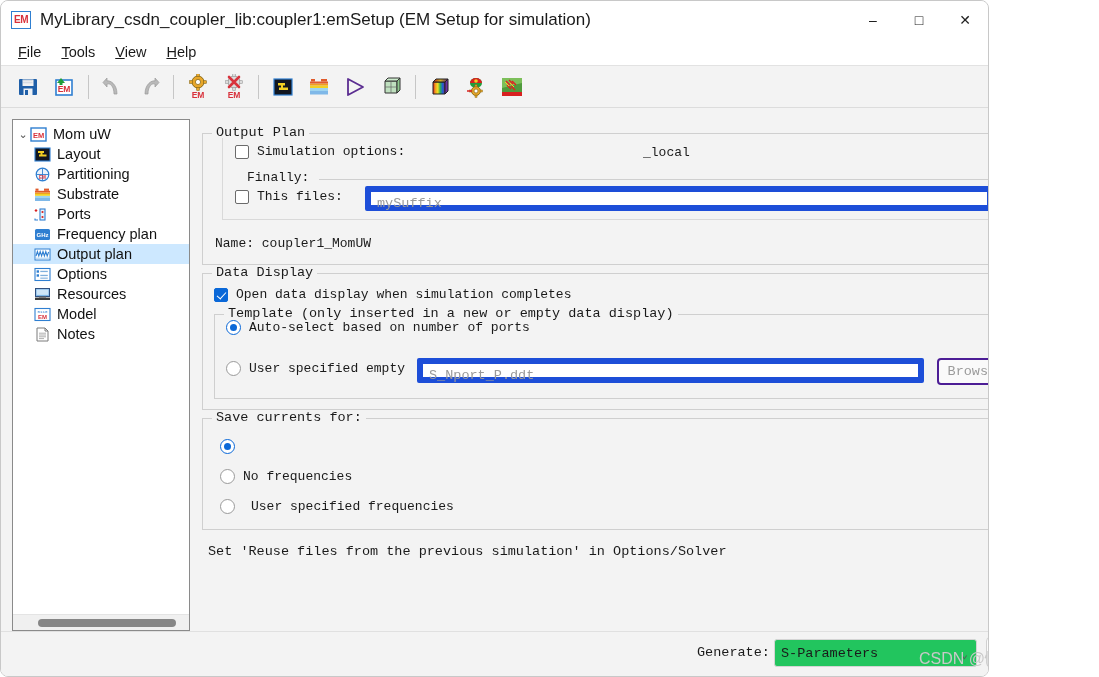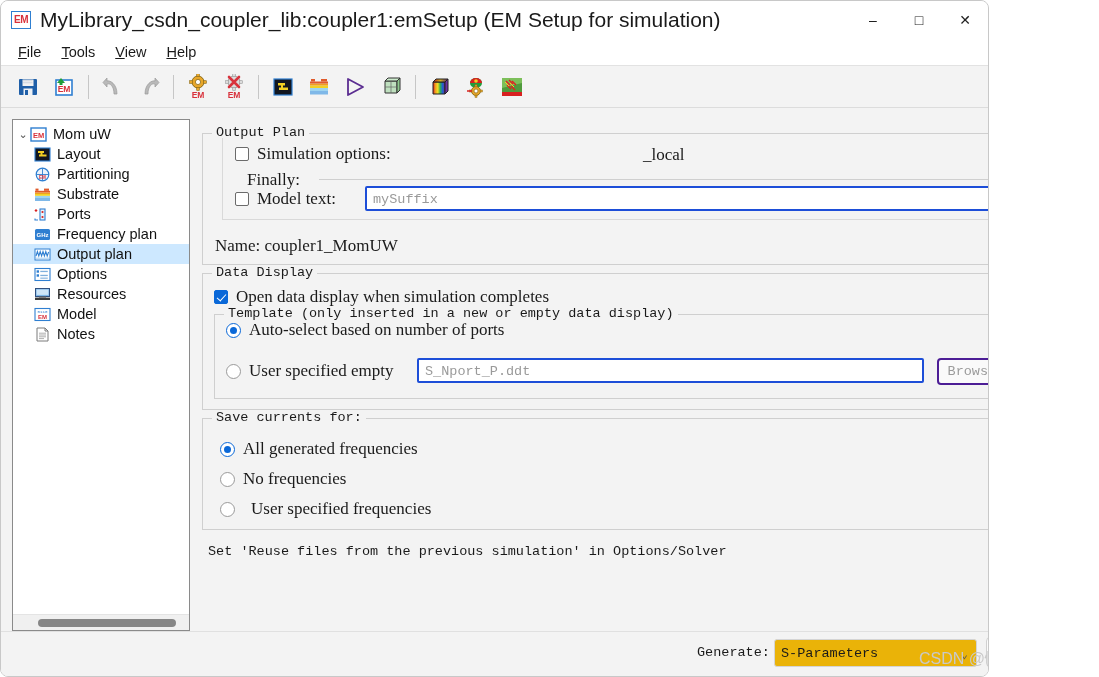--- a/index.html
+++ b/index.html
@@ -34,21 +34,21 @@
     background: #ffffff;
     display: flex; align-items: center; justify-content: center;
     font-size: 10px; font-weight: bold;
     color: #d8323c;
     font-family: "Liberation Sans", sans-serif;
     letter-spacing: -0.5px;
     margin-right: 9px;
     flex: 0 0 auto;
   }
   .title-text {
-    font-size: 21px;
+    font-size: 17px;
     color: #1a1a1a;
     white-space: nowrap;
   }
   .win-btns {
     position: absolute;
     right: 0; top: 0;
     height: 37px;
     display: flex;
   }
   .win-btn {
@@ -176,22 +176,22 @@
     top: -9px; left: 9px;
     background: #f3f3f3;
     padding: 0 4px;
     font-family: "Liberation Mono", monospace;
     font-size: 13.5px;
     color: #1a1a1a;
     white-space: nowrap;
   }
 
   .mono {
-    font-family: Liberation Serif, serif;
-    font-size: 17px;
+    font-family: Liberation Mono, monospace;
+    font-size: 13px;
     color: #1a1a1a;
   }
 
   
   #g-outputplan { left: 5px; top: 14px; width: 848px; height: 132px; }
   #inner-sim {
     position: absolute;
     left: 19px; top: 4px; width: 806px; height: 82px;
     border: 1px solid #d9d9d9;
     border-top: none;
@@ -215,21 +215,21 @@
     position: absolute;
     left: 4px; top: 1px;
     width: 4px; height: 8px;
     border: solid #ffffff;
     border-width: 0 1.8px 1.8px 0;
     transform: rotate(42deg);
   }
   .row-flex { display: flex; align-items: center; }
 
   .txtinput {
-    border: 2px solid #1d4ed8;
+    border: 6px solid #1d4ed8;
     background: #ffffff;
     height: 25px;
     line-height: 23px;
     padding: 0 6px;
     font-family: "Liberation Mono", monospace;
     font-size: 13.5px;
     color: #9a9a9a;
     border-radius: 2px;
   }
 
@@ -309,21 +309,21 @@
     position: absolute;
     left: 696px; top: 13px;
     font-family: "Liberation Mono", monospace;
     font-size: 13.5px;
     color: #1a1a1a;
   }
   .combo {
     position: absolute;
     left: 773px; top: 7px;
     width: 203px; height: 28px;
-    background: #eab308;
+    background: #22c55e;
     border: 1px solid #d4d4d4;
     border-radius: 3px;
     display: flex; align-items: center;
     padding: 0 6px;
     font-family: "Liberation Mono", monospace;
     font-size: 13.5px;
     color: #1a1a1a;
   }
   .combo .caret {
     position: absolute;
@@ -704,21 +704,21 @@
             <span class="chk"></span>
             <span class="mono" style="margin-left:8px;">Simulation options:</span>
           </div>
           <div class="mono" style="position:absolute; left:420px; top:7px;">_local</div>
 
           <div class="mono" style="position:absolute; left:24px; top:32px;">Finally:</div>
           <div style="position:absolute; left:96px; top:41px; width:688px; height:1px; background:#cfcfcf;"></div>
 
           <div class="row-flex" style="position:absolute; left:12px; top:51px;">
             <span class="chk"></span>
-            <span class="mono" style="margin-left:8px;">Model text:</span>
+            <span class="mono" style="margin-left:8px;">This files:</span>
           </div>
           <div class="txtinput" style="position:absolute; left:142px; top:48px; width:628px;">mySuffix</div>
         </div>
 
         <div class="mono" style="position:absolute; left:12px; top:102px;">Name: coupler1_MomUW</div>
       </div>
 
       <div class="group" id="g-datadisplay">
         <div class="glabel">Data Display</div>
 
@@ -742,21 +742,20 @@
           <div class="txtinput" style="position:absolute; left:202px; top:43px; width:507px;">S_Nport_P.ddt</div>
           <div class="btn" style="position:absolute; left:722px; top:43px; width:94px;">Browse...</div>
         </div>
       </div>
 
       <div class="group" id="g-savecurrents">
         <div class="glabel">Save currents for:</div>
 
         <div class="row-flex" style="position:absolute; left:17px; top:20px;">
           <span class="radio on"></span>
-          <span class="mono" style="margin-left:8px;">All generated frequencies</span>
         </div>
 
         <div class="row-flex" style="position:absolute; left:17px; top:50px;">
           <span class="radio"></span>
           <span class="mono" style="margin-left:8px;">No frequencies</span>
         </div>
 
         <div class="row-flex" style="position:absolute; left:17px; top:80px;">
           <span class="radio"></span>
           <span class="mono" style="margin-left:16px;">User specified frequencies</span>

